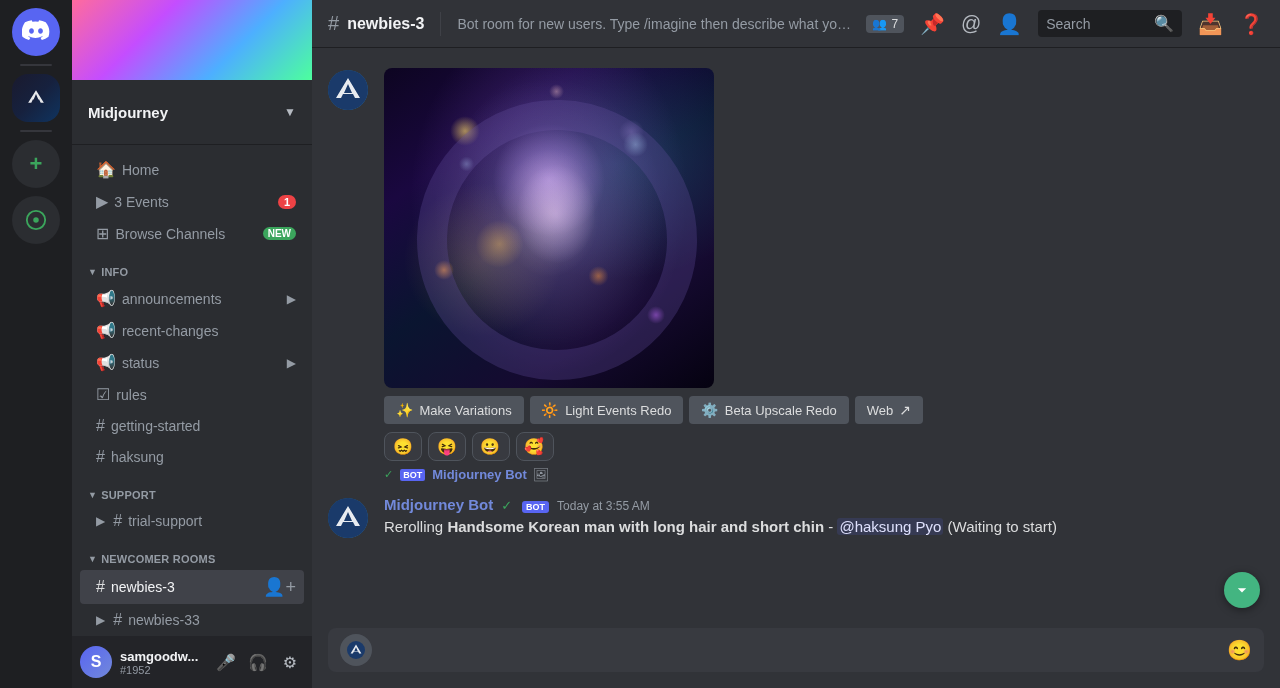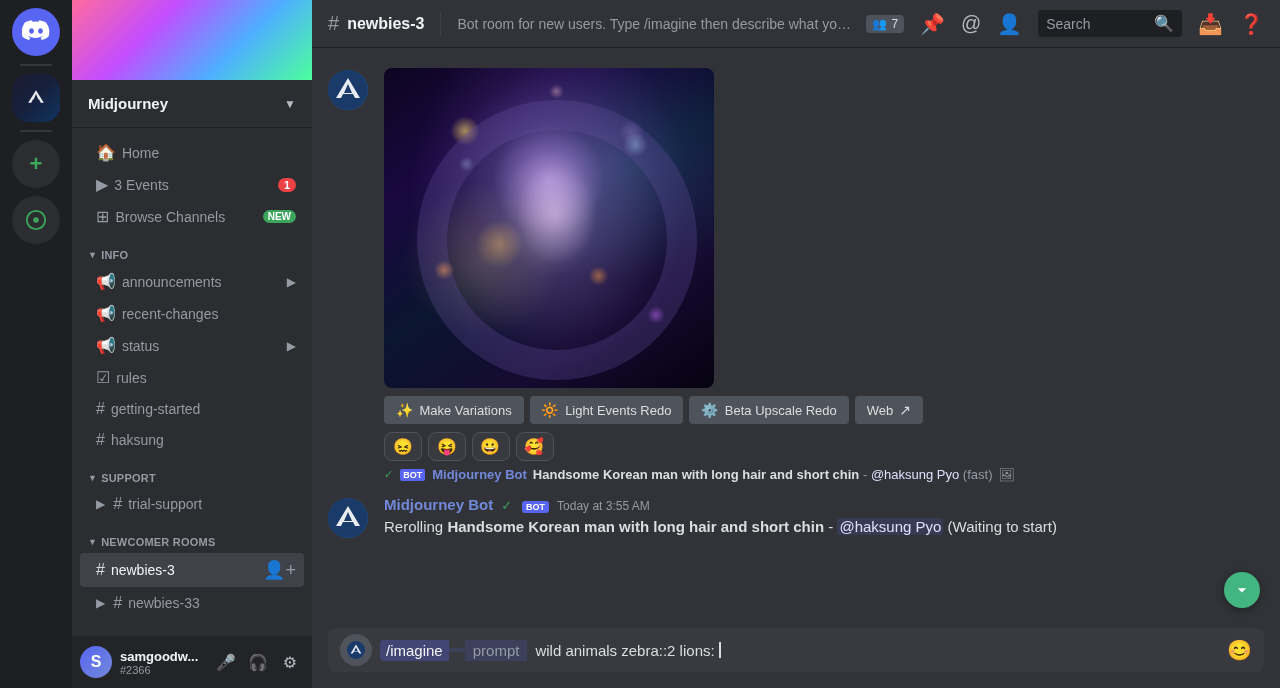--- a/index.html
+++ b/index.html
@@ -15,21 +15,21 @@
     .server-icon-discord { background: #5865f2; border-radius: 50%; }
     .server-divider { width: 32px; height: 2px; background: #35363c; border-radius: 1px; }
     .server-icon-add { background: #2b2d31; border-radius: 50%; color: #3ba55c; font-size: 24px; font-weight: bold; }
     .server-icon-explore { background: #2b2d31; border-radius: 50%; color: #3ba55c; font-size: 20px; }
 
     
     .channel-sidebar {
       width: 240px; background: #2b2d31; display: flex; flex-direction: column; flex-shrink: 0;
     }
     .server-header {
-      height: 48px; padding: 0 16px; display: flex; align-items: center; justify-content: space-between; border-bottom: 1px solid #1e1f22; cursor: pointer;
+      height: 65px; padding: 0 16px; display: flex; align-items: center; justify-content: space-between; border-bottom: 1px solid #1e1f22; cursor: pointer;
     }
     .server-header-name { font-weight: 600; font-size: 15px; color: #f2f3f5; }
     .server-header-arrow { color: #b5bac1; font-size: 12px; }
 
     .server-banner { width: 240px; height: 80px; background: linear-gradient(135deg, #ff6b9d, #c44dff, #4dafff, #4dff9d); }
 
     .channel-list { flex: 1; overflow-y: auto; padding: 8px 0; }
     .channel-list::-webkit-scrollbar { width: 4px; }
     .channel-list::-webkit-scrollbar-track { background: transparent; }
     .channel-list::-webkit-scrollbar-thumb { background: #1e1f22; border-radius: 2px; }
@@ -297,21 +297,21 @@
     </div>
 
   </div>
 
   <div class="user-area">
     <div class="user-avatar" style="background: linear-gradient(135deg, #5865f2, #7289da);">
       <span style="font-size:16px; font-weight:700; color:white;">S</span>
     </div>
     <div class="user-info">
       <div class="user-name">samgoodw...</div>
-      <div class="user-tag">#2366</div>
+      <div class="user-tag">#1952</div>
     </div>
     <div class="user-controls">
       <button class="user-control-btn" title="Mute">🎤</button>
       <button class="user-control-btn" title="Deafen">🎧</button>
       <button class="user-control-btn" title="Settings">⚙</button>
     </div>
   </div>
 </div>
 
 <div class="main-content">
@@ -388,21 +388,20 @@
           <div class="emoji-reaction">😀</div>
           <div class="emoji-reaction">🥰</div>
         </div>
       </div>
     </div>
 
     <div style="padding: 2px 16px 2px 72px; font-size: 13px; color: #949ba4; display: flex; align-items: center; gap: 6px;">
       <span style="color: #3ba55c; font-size: 11px;">✓</span>
       <span class="bot-tag-inline">BOT</span>
       <span style="color: #7289da; font-weight: 600; cursor: pointer;">Midjourney Bot</span>
-      <span><strong style="color:#dcddde;">Handsome Korean man with long hair and short chin</strong> - <span style="color: #dee0fc; cursor: pointer;">@haksung Pyo</span> <span>(fast)</span></span>
       <span>🖼</span>
     </div>
 
     <div class="message-group" style="margin-top:8px;">
       <div class="message-avatar" style="background: linear-gradient(135deg, #1a4a7a, #2a6aa0);">
         <svg viewBox="0 0 40 40" width="40" height="40">
           <circle cx="20" cy="20" r="20" fill="#1a3a6a"></circle>
           <path d="M20 8L8 28h5l2-4h10l2 4h5L20 8zm0 6l4 9h-8l4-9z" fill="white" opacity="0.9"></path>
         </svg>
       </div>
@@ -423,27 +422,20 @@
 
 
   <div class="message-input-area">
     <div class="message-input-box">
       <div class="input-prefix-icon">
         <svg viewBox="0 0 40 40" width="18" height="18">
           <circle cx="20" cy="20" r="20" fill="#1a3a6a"></circle>
           <path d="M20 8L8 28h5l2-4h10l2 4h5L20 8zm0 6l4 9h-8l4-9z" fill="white" opacity="0.9"></path>
         </svg>
       </div>
-      <div class="slash-command">
-        <span class="slash-label">/imagine</span>
-        <span class="prompt-label">  </span>
-        <span style="color:#949ba4; background: rgba(88,101,242,0.15); padding: 2px 8px; font-size:15px;">prompt</span>
-        <span style="color: #dcddde; font-size:15px; padding: 2px 4px 2px 8px;">wild animals zebra::2 lions:</span>
-        <span class="cursor-blink"></span>
-      </div>
       <div class="input-actions">
         <button class="input-action-btn">😊</button>
       </div>
     </div>
   </div>
 
   <div style="position: relative;">
     <div class="scroll-to-bottom" style="position:fixed; right:20px; bottom:80px;">
       <svg viewBox="0 0 24 24" width="20" height="20" fill="white">
         <path d="M7 10l5 5 5-5z"></path>

